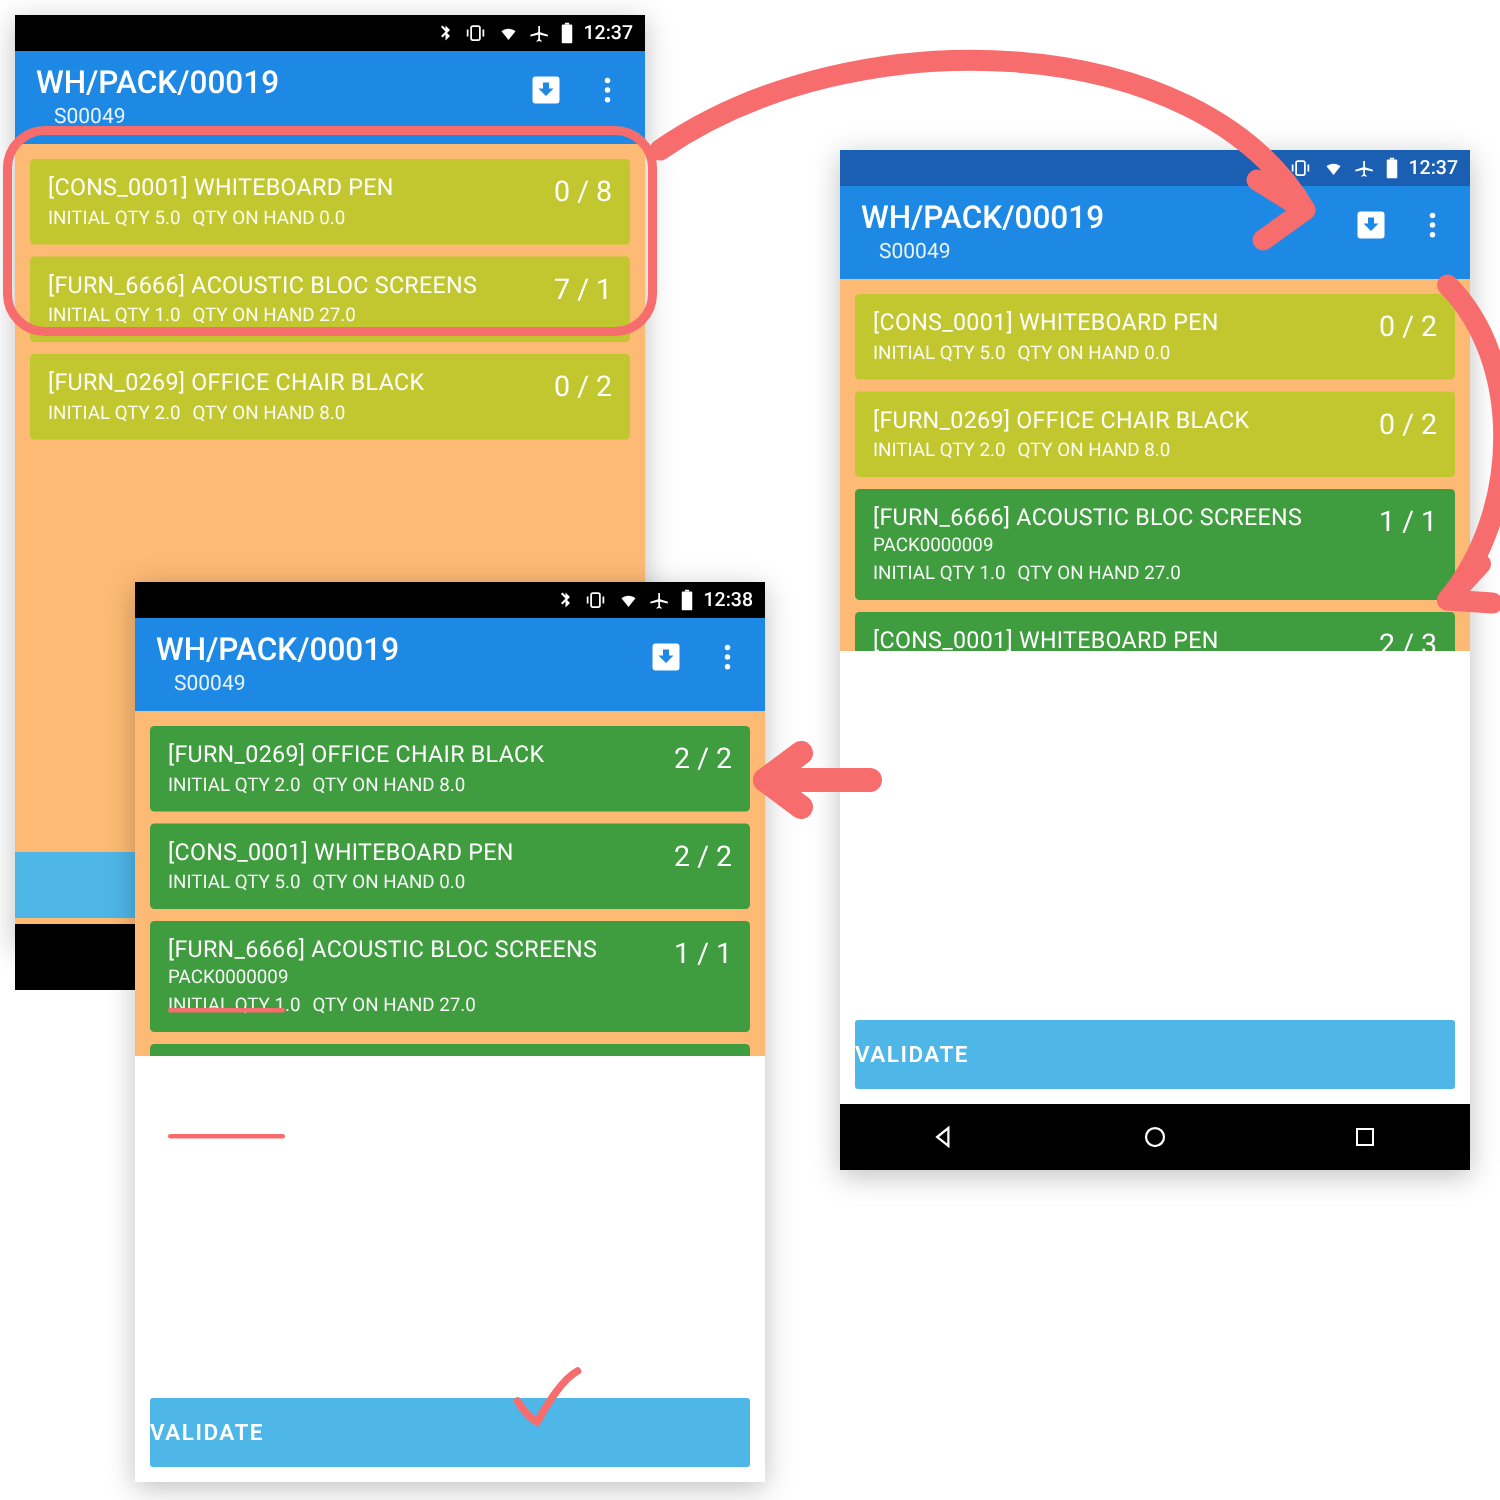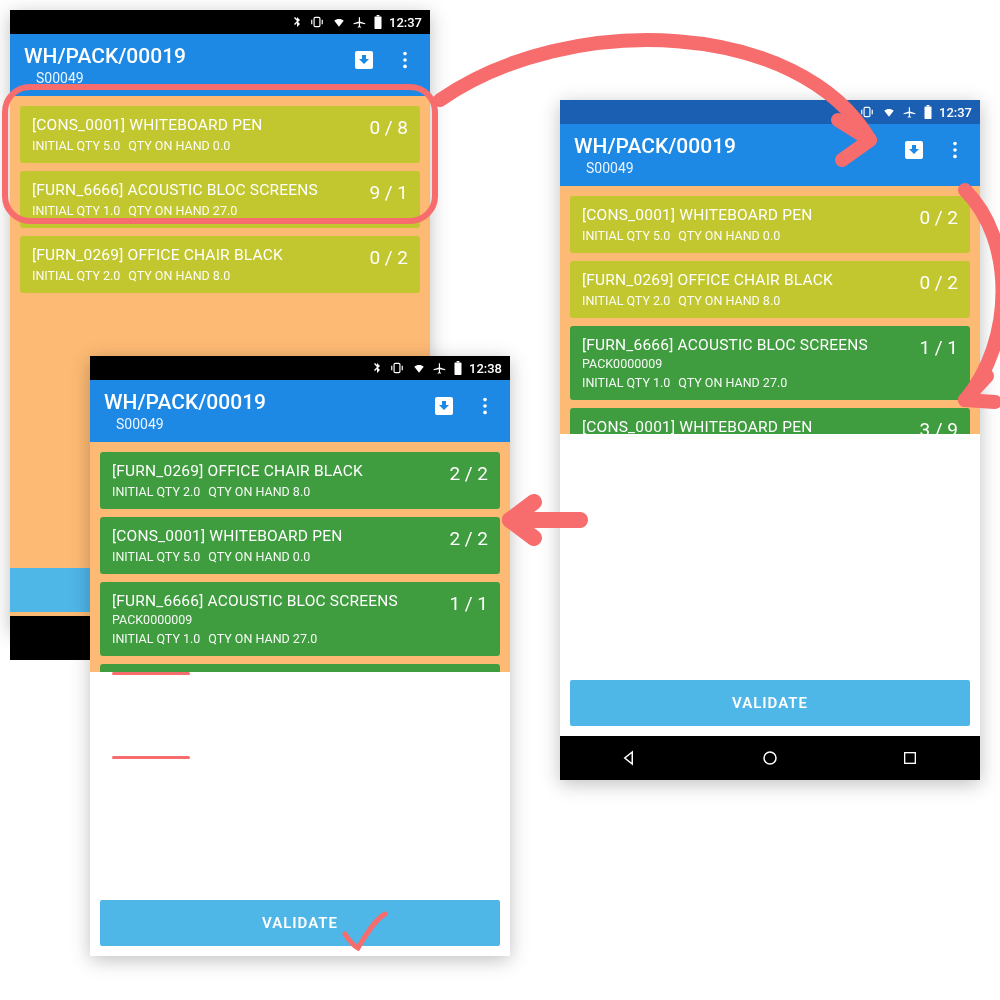--- a/index.html
+++ b/index.html
@@ -14,21 +14,21 @@
   .phone {
     position: absolute;
     width: 420px;
     background: #ffffff;
     box-shadow: 0 4px 18px rgba(0,0,0,0.25);
     display: flex;
     flex-direction: column;
   }
   .phone.p1 { left: 10px; top: 10px; height: 620px; }
   .phone.p2 { left: 560px; top: 100px; height: 680px; }
-  .phone.p3 { left: 90px; top: 356px; height: 600px; }
+  .phone.p3 { left: 90px; top: 388px; height: 600px; }
 
   .statusbar {
     height: 24px;
     color: #fff;
     display: flex;
     align-items: center;
     justify-content: flex-end;
     gap: 6px;
     padding: 0 8px;
     font-size: 13px;
@@ -72,21 +72,21 @@
   .card .name { font-size: 15.5px; font-weight: 400; letter-spacing: .2px; }
   .card .pack { font-size: 12.5px; opacity: .95; margin-top: 2px; }
   .card .sub { font-size: 12.5px; opacity: .95; display: flex; gap: 8px; margin-top: 4px; }
   .card.yellow { background: #c2c72f; }
   .card.green  { background: #3f9c3f; }
 
   .validate {
     margin: 8px 10px 10px 10px;
     background: #4fb6e8;
     color: #fff;
-    text-align: center;
+    text-align: left;
     font-weight: 600;
     letter-spacing: 1px;
     padding: 14px 0;
     font-size: 15px;
     border-radius: 2px;
   }
   .spacer { flex: 1; }
 
   .navbar {
     height: 44px;
@@ -201,21 +201,21 @@
         <div class="right">0 / 8</div>
       </div>
       <div class="card yellow">
         <div class="left">
           <div class="name">[FURN_6666] ACOUSTIC BLOC SCREENS</div>
           <div class="sub">
             <span>INITIAL QTY 1.0</span>
             <span>QTY ON HAND 27.0</span>
           </div>
         </div>
-        <div class="right">9 / 1</div>
+        <div class="right">7 / 1</div>
       </div>
       <div class="card yellow">
         <div class="left">
           <div class="name">[FURN_0269] OFFICE CHAIR BLACK</div>
           <div class="sub">
             <span>INITIAL QTY 2.0</span>
             <span>QTY ON HAND 8.0</span>
           </div>
         </div>
         <div class="right">0 / 2</div>
@@ -306,21 +306,21 @@
             <span>INITIAL QTY 1.0</span>
             <span>QTY ON HAND 27.0</span>
           </div>
         </div>
         <div class="right">1 / 1</div>
       </div>
       <div class="card green">
         <div class="left">
           <div class="name">[CONS_0001] WHITEBOARD PEN</div>
         </div>
-        <div class="right">3 / 9</div>
+        <div class="right">2 / 3</div>
       </div>
     </div>
   <div class="spacer"></div>
   <div class="validate">VALIDATE</div>
   <div class="navbar">
     <span class="navbtn">
         <svg width="18" height="18" viewBox="0 0 24 24" fill="none" stroke="#fff" stroke-width="2">
           <path d="M15 4L5 12l10 8z" fill="none"></path>
         </svg>
       </span>

